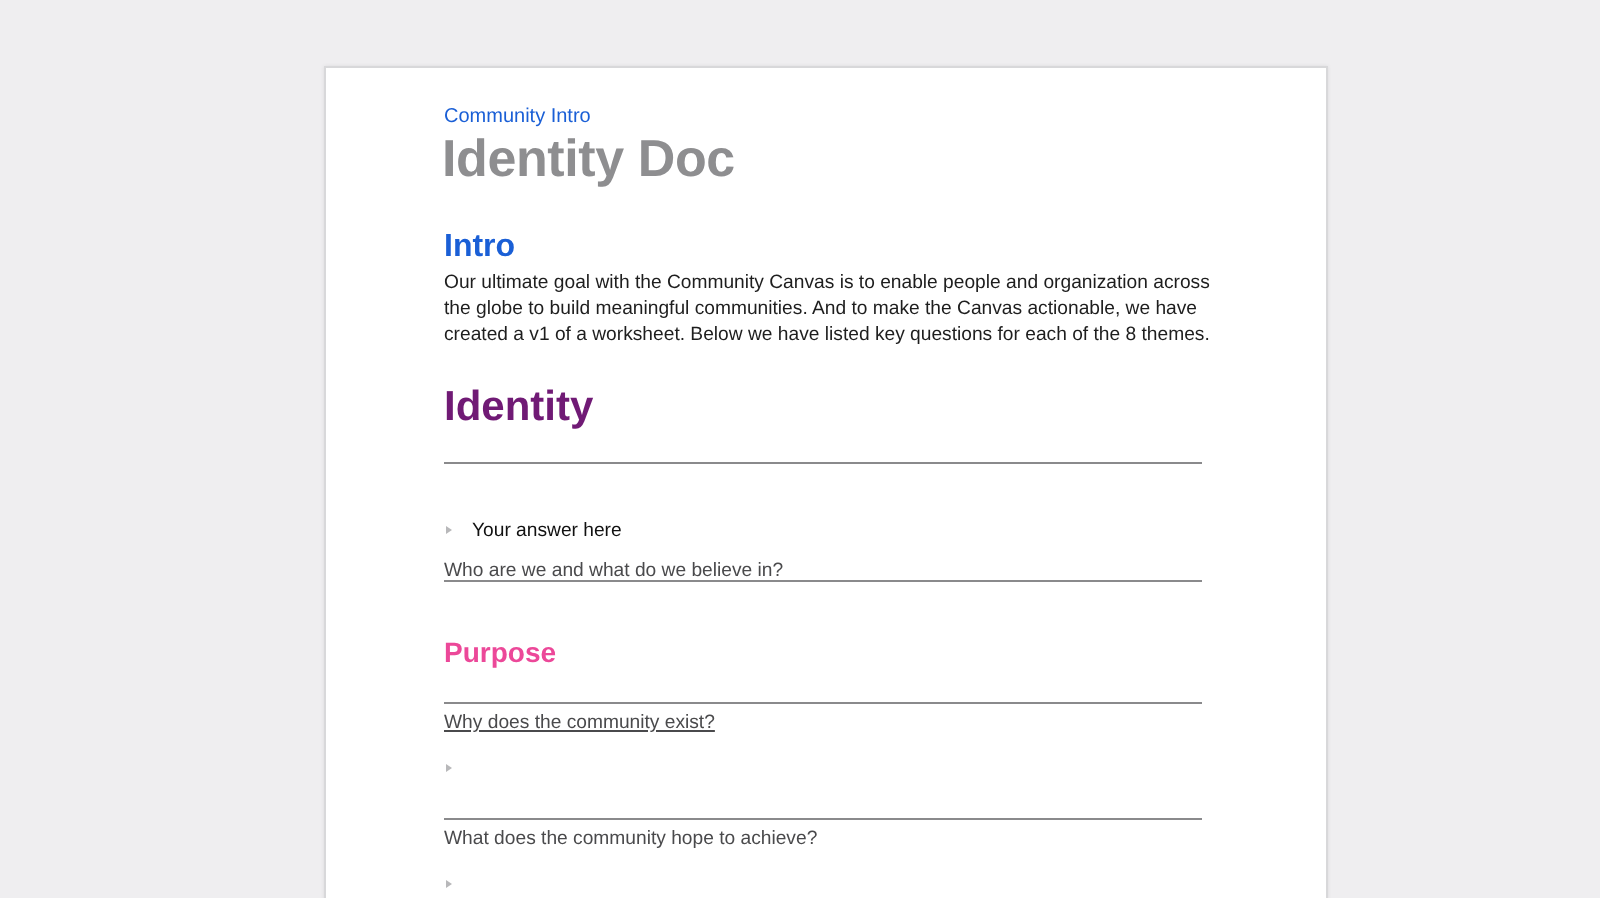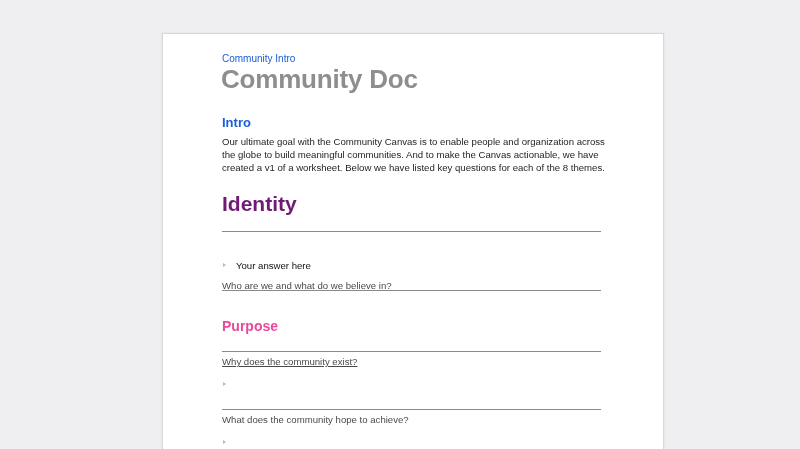--- a/index.html
+++ b/index.html
@@ -42,21 +42,21 @@
       font-size: 26px;
       font-weight: bold;
       color: #8e8e90;
       white-space: nowrap;
       letter-spacing: -0.2px;
     }
     .intro-heading {
       position: absolute;
       top: 81px;
       left: 0;
-      font-size: 13px;
+      font-size: 16px;
       font-weight: bold;
       color: #1a5fd6;
     }
     .intro-text {
       position: absolute;
       top: 101px;
       left: 0;
       width: 385px;
       font-size: 9.6px;
       line-height: 13px;
@@ -117,21 +117,21 @@
       white-space: nowrap;
     }
   </style>
 </head>
 <body>
 
 <div class="page">
   <div class="content">
 
     <div class="subtitle">Community Intro</div>
-    <div class="title">Community Doc</div>
+    <div class="title">Identity Doc</div>
 
     <div class="intro-heading">Intro</div>
     <div class="intro-text">Our ultimate goal with the Community Canvas is to enable people and organization across the globe to build meaningful communities. And to make the Canvas actionable, we have created a v1 of a worksheet. Below we have listed key questions for each of the 8 themes.</div>
 
     <div class="section-heading identity-heading">Identity</div>
     <div class="divider" style="top:197px;"></div>
     <div class="question" style="top:202px;margin-top:44px;">Who are we and what do we believe in?</div>
     <div class="answer-row" style="top:224px;">
       <span class="arrow"></span>
       <span class="answer-text">Your answer here</span>

